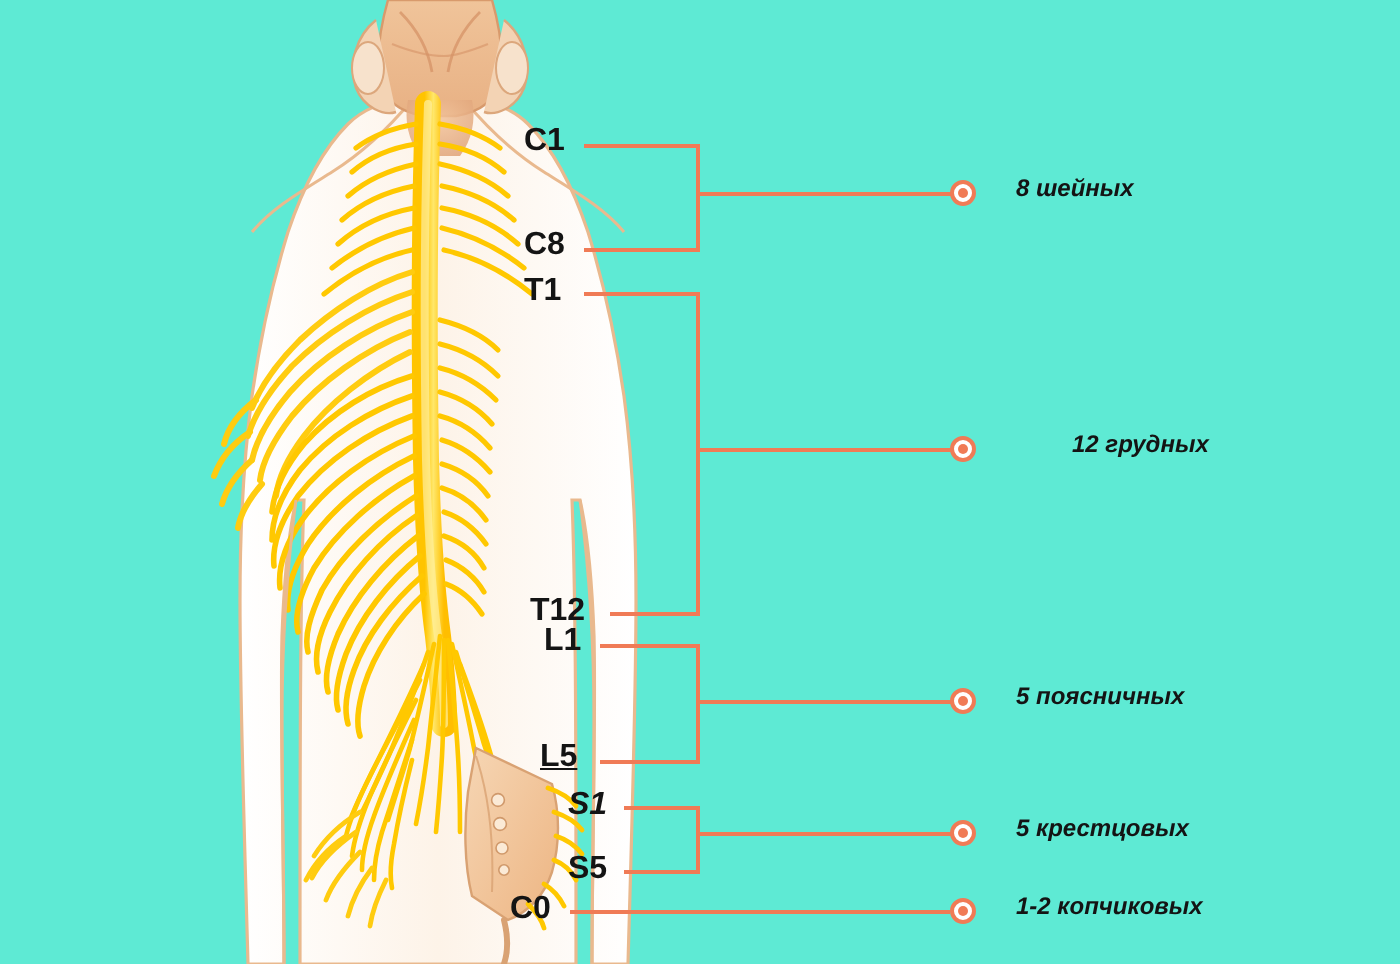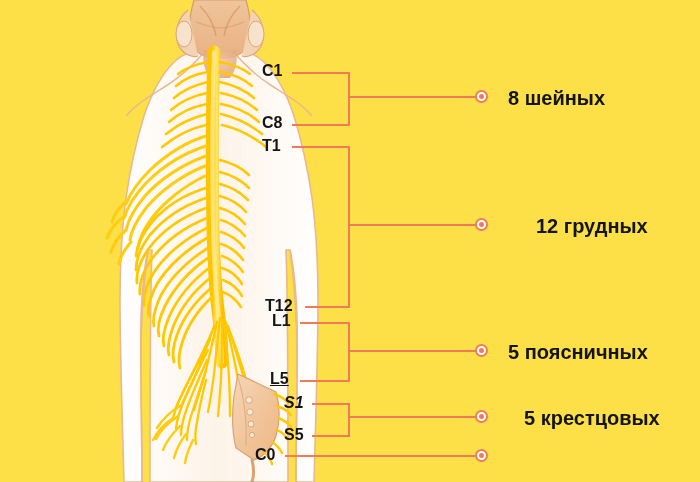--- a/index.html
+++ b/index.html
@@ -4,21 +4,21 @@
 <style>
   html, body {
     margin: 0;
     padding: 0;
     background: #ffffff;
   }
   #canvas {
     position: relative;
     width: 700px;
     height: 482px;
-    background: #fde047;
+    background: #5eead4;
     overflow: hidden;
     font-family: "Liberation Sans", sans-serif;
   }
 
   
   #anatomy {
     position: absolute;
     left: 0;
     top: 0;
     width: 420px;
@@ -74,24 +74,25 @@
     margin-top: -2.5px;
     border-radius: 50%;
     background: #F07B56;
   }
 
   
   .rlabel {
     position: absolute;
     font-family: "Liberation Sans", sans-serif;
     font-weight: bold;
-    font-size: 20px;
+    font-size: 12px;
     color: #141414;
     white-space: nowrap;
     line-height: 1;
+    font-style: italic;
   }
 </style>
 </head>
 <body>
 
 <div id="canvas">
 
   <svg id="anatomy" viewBox="0 0 420 482">
     <defs>
       <linearGradient id="skinGrad" x1="0" y1="0" x2="1" y2="0">
@@ -321,18 +322,19 @@
   <div class="vbar" style="left:348px; top:322px; height:60px;"></div>
   <div class="connector" style="left:348px; top:350px; width:133px;"></div>
   <div class="bullet" style="left:475px; top:344px;"></div>
   <div class="rlabel" style="left:508px; top:342px;">5 поясничных</div>
 
   <div class="tick" style="left:312px; top:403px; width:38px;"></div>
   <div class="tick" style="left:312px; top:435px; width:38px;"></div>
   <div class="vbar" style="left:348px; top:403px; height:34px;"></div>
   <div class="connector" style="left:348px; top:416px; width:133px;"></div>
   <div class="bullet" style="left:475px; top:410px;"></div>
-  <div class="rlabel" style="left:508px; top:408px;margin-left:16px;">5 крестцовых</div>
+  <div class="rlabel" style="left:508px; top:408px;">5 крестцовых</div>
 
   <div class="connector" style="left:285px; top:455px; width:190px;"></div>
   <div class="bullet" style="left:475px; top:449px;"></div>
+  <div class="rlabel" style="left:508px; top:447px;">1-2 копчиковых</div>
 
 </div>
 
 </body></html>

